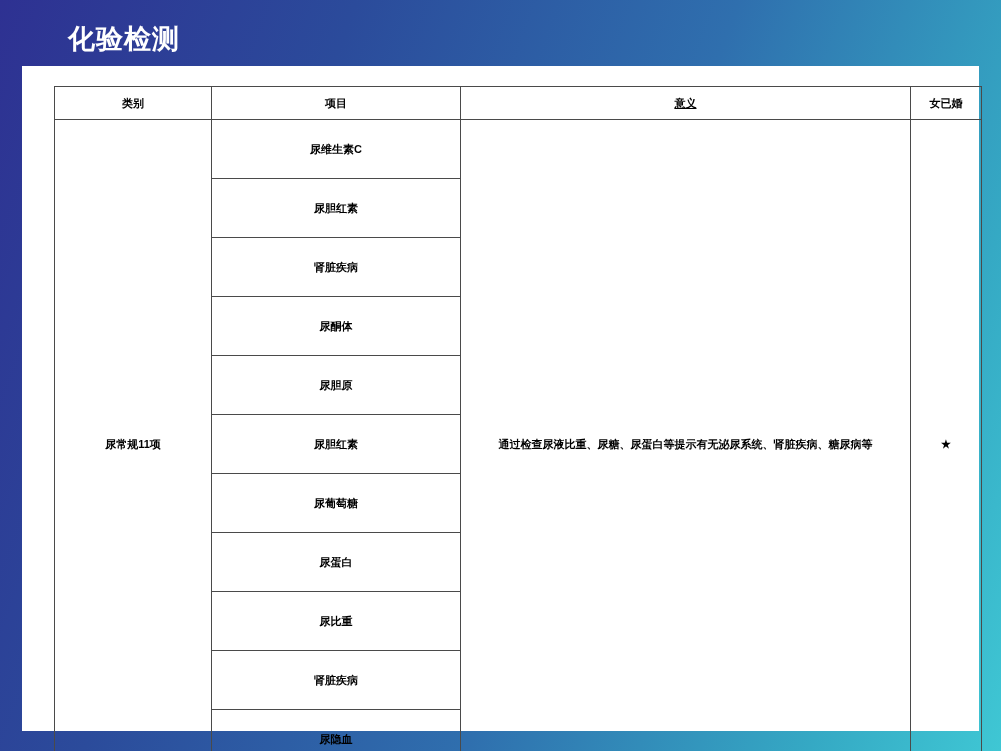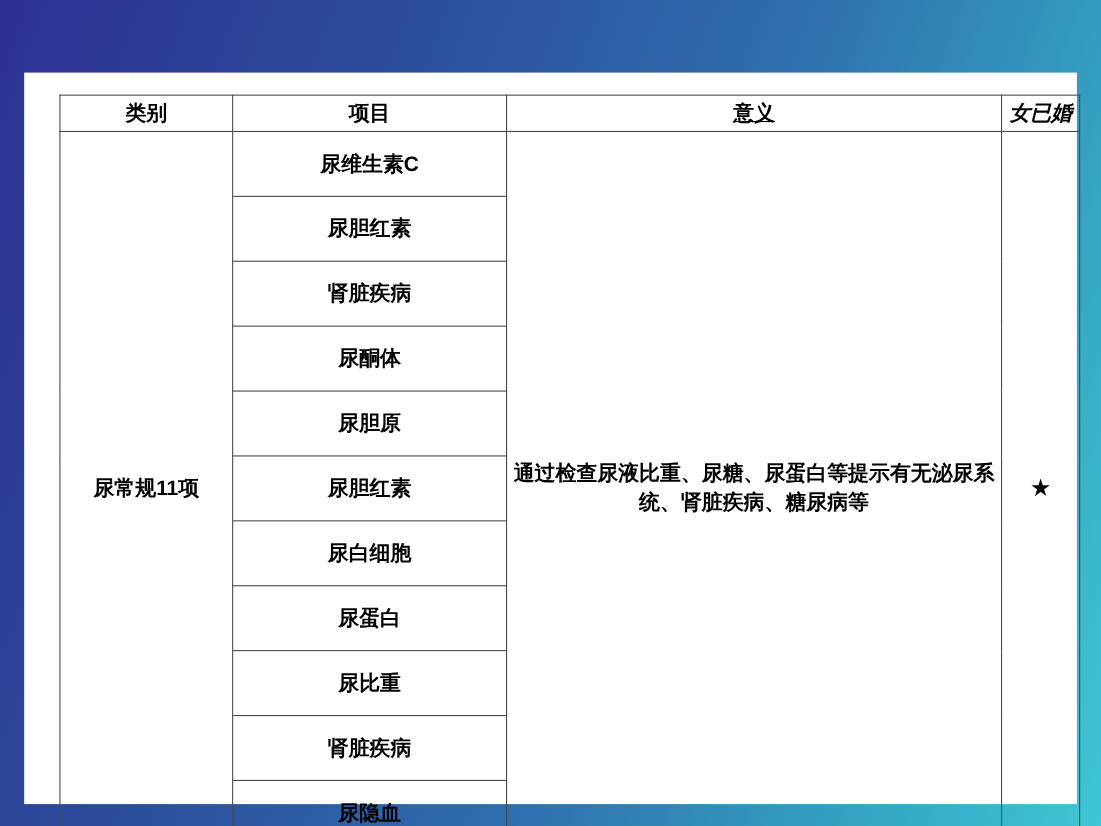--- a/index.html
+++ b/index.html
@@ -53,26 +53,26 @@
     height: 627px;
     font-size: 13px;
     color: #000000;
   }
   table.main-table td, table.main-table th {
     border: 1px solid #4a4a4a;
     text-align: center;
     vertical-align: middle;
     padding: 2px 4px;
     font-weight: bold;
-    font-size: 19px;
+    font-size: 11px;
   }
   th.col-category { width: 148px; }
   th.col-item { width: 240px; }
   th.col-meaning { width: 441px; text-decoration: underline; }
-  th.col-married { width: 62px; font-style: italic; }
+  th.col-married { width: 62px; }
   thead th {
     height: 28px;
     font-size: 13.5px;
     font-weight: bold;
   }
   td.category-cell {
     font-size: 15px;
     font-weight: bold;
   }
   td.item-cell {
@@ -90,20 +90,21 @@
   td.married-cell {
     font-size: 15px;
     font-weight: normal;
   }
 </style>
 </head>
 <body>
 
 <div class="slide">
 
+  <div class="slide-title">化验检测</div>
 
   <div class="content-panel">
     <div class="table-wrap">
       <table class="main-table">
         <thead>
           <tr>
             <th class="col-category">类别</th>
             <th class="col-item">项目</th>
             <th class="col-meaning">意义</th>
             <th class="col-married">女已婚</th>
@@ -125,21 +126,21 @@
           <tr>
             <td class="item-cell">尿酮体</td>
           </tr>
           <tr>
             <td class="item-cell">尿胆原</td>
           </tr>
           <tr>
             <td class="item-cell">尿胆红素</td>
           </tr>
           <tr>
-            <td class="item-cell">尿白细胞</td>
+            <td class="item-cell">尿葡萄糖</td>
           </tr>
           <tr>
             <td class="item-cell">尿蛋白</td>
           </tr>
           <tr>
             <td class="item-cell">尿比重</td>
           </tr>
           <tr>
             <td class="item-cell">肾脏疾病</td>
           </tr>

